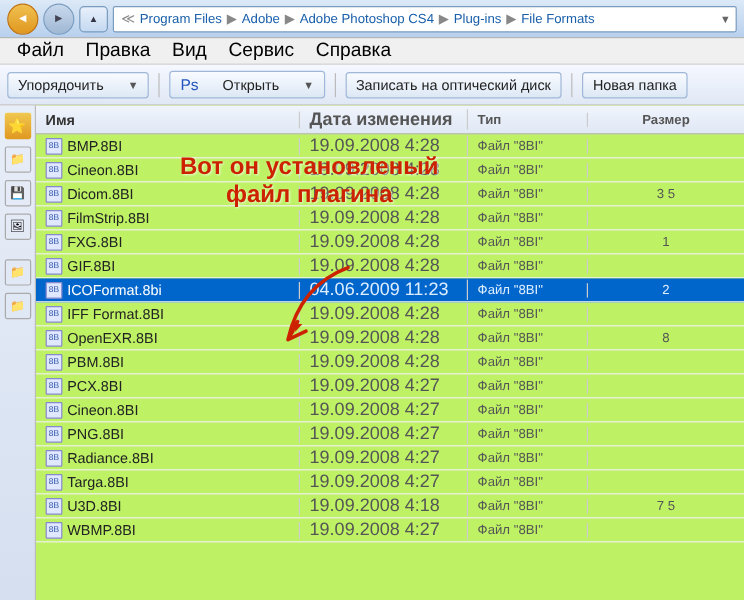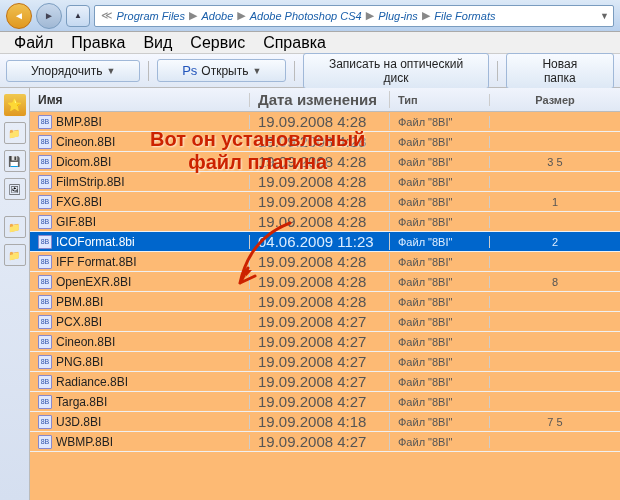--- a/index.html
+++ b/index.html
@@ -32,21 +32,21 @@
       border-radius: 2px;
       height: 22px;
       display: flex;
       align-items: center;
       padding: 0 4px;
       font-size: 11px;
       color: #333;
       gap: 2px;
     }
     .addr-sep { color: #888; margin: 0 2px; }
-    .addr-part { color: #1a5faa; cursor: pointer; font-style: italic; }
+    .addr-part { color: #1a5faa; cursor: pointer; }
     .dropdown-arrow { margin-left: auto; color: #666; font-size: 9px; }
 
     
     .menu-bar {
       background: #f0f0f0;
       border-bottom: 1px solid #ccc;
       padding: 2px 6px;
       display: flex;
       gap: 2px;
       height: 22px;
@@ -67,25 +67,25 @@
       padding: 3px 6px;
       display: flex;
       align-items: center;
       gap: 4px;
       height: 34px;
     }
     .toolbar-btn {
       background: linear-gradient(to bottom, #f8fbff, #dde8f5);
       border: 1px solid #a0b8d8;
       border-radius: 3px;
-      padding: 3px 24px;
+      padding: 3px 8px;
       cursor: pointer;
       display: flex;
       align-items: center;
-      gap: 4px;
+      gap: 20px;
       font-size: 12px;
       color: #222;
       text-align: center;
     }
     .toolbar-btn .icon { color: #3366aa; font-size: 11px; }
     .toolbar-btn .arrow { font-size: 9px; color: #555; }
     .toolbar-sep { width: 1px; height: 20px; background: #bbb; margin: 0 4px; }
 
     
     .main-area {
@@ -112,21 +112,21 @@
       font-size: 12px; cursor: pointer;
     }
     .sidebar-icon.star { background: linear-gradient(to bottom, #f0c850, #e09820); }
     .sidebar-icon.file { background: none; border: 1px solid #aaa; }
     .sidebar-icon.disk { background: none; border: 1px solid #aaa; }
     .sidebar-icon.img { background: none; border: 1px solid #aaa; }
 
     
     .file-list-container {
       flex: 1;
-      background: #fdba74;
+      background: #bef264;
       overflow: hidden;
       position: relative;
     }
     .file-list-header {
       display: flex;
       background: linear-gradient(to bottom, #f0f4fc, #e0e8f5);
       border-bottom: 1px solid #bbb;
       height: 24px;
       align-items: center;
       font-size: 12px;

